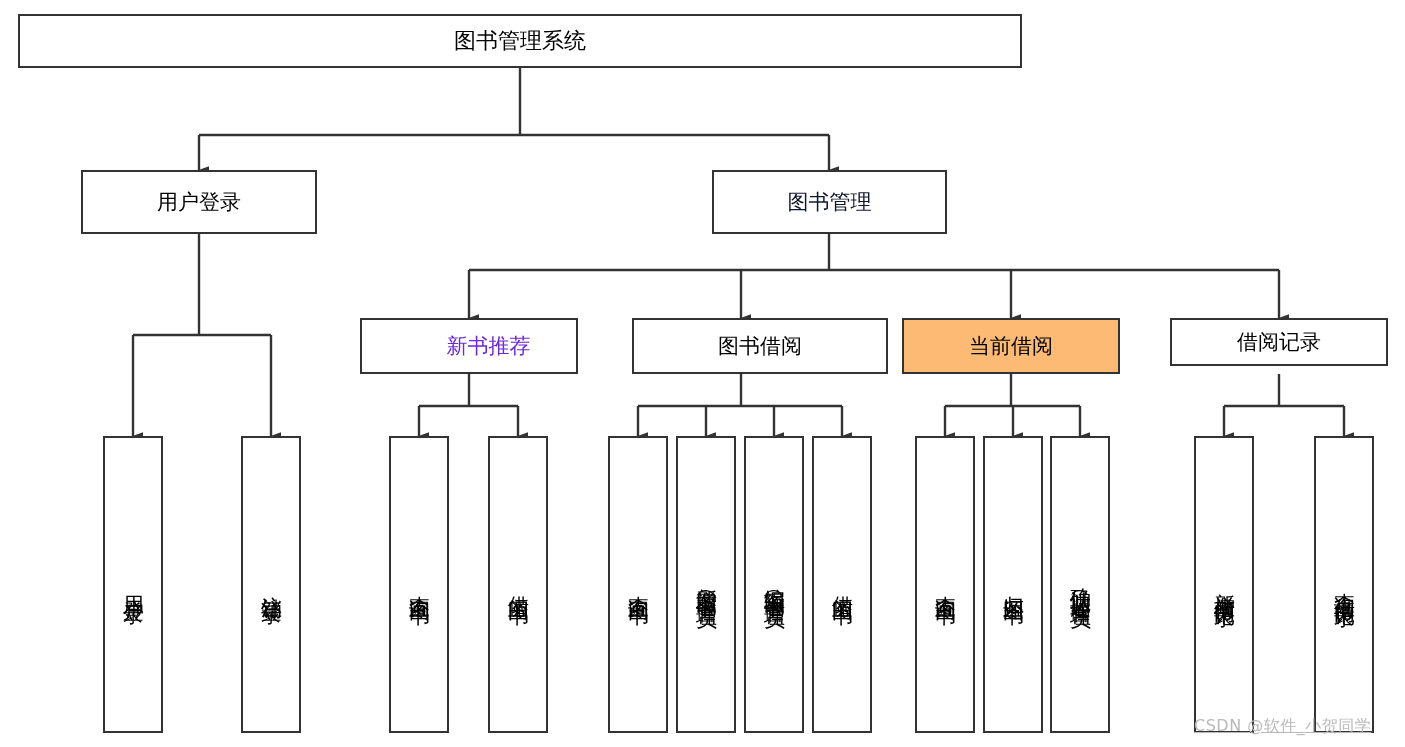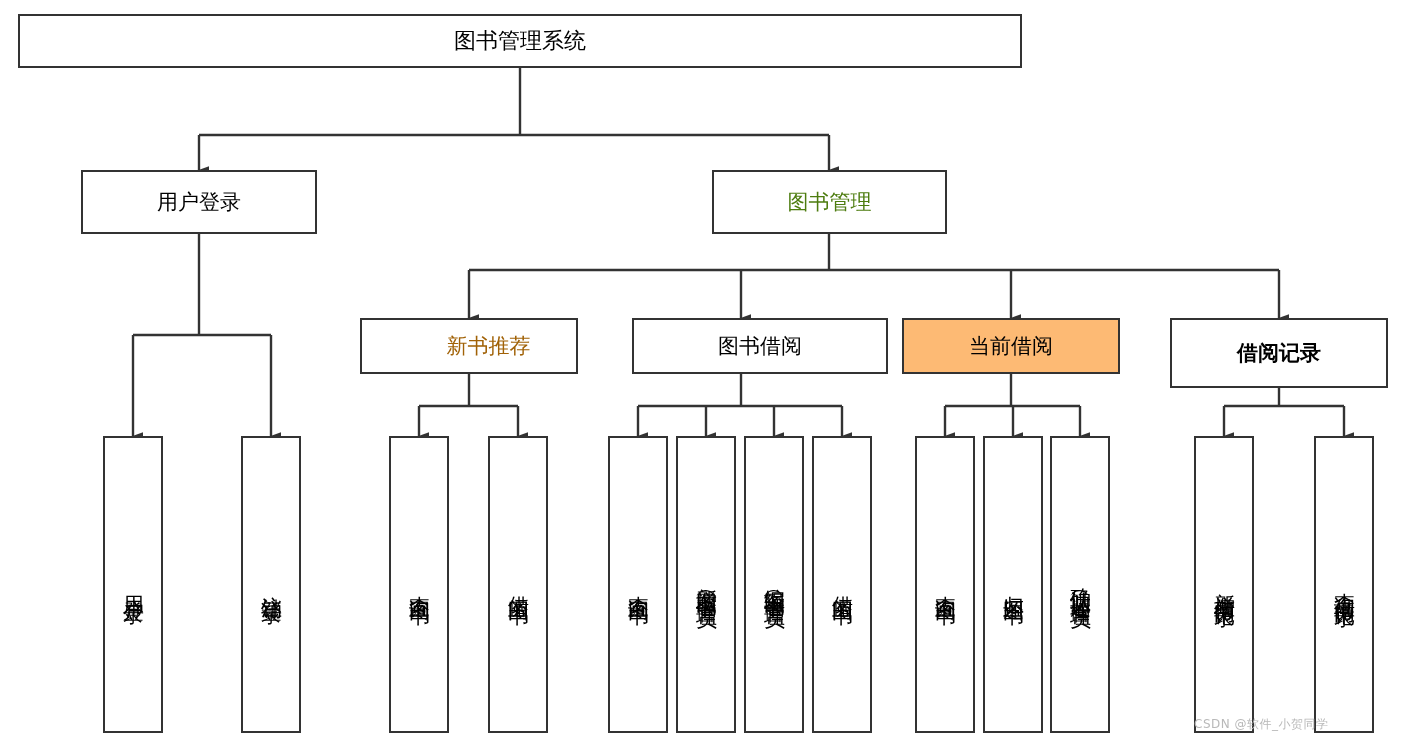--- a/index.html
+++ b/index.html
@@ -58,25 +58,26 @@
   .node.vert .node-label {
     writing-mode: vertical-rl;
     text-orientation: upright;
     font-size: 21px;
     letter-spacing: 3px;
     line-height: 1;
     white-space: nowrap;
   }
   .watermark {
     position: absolute;
-    font-size: 12px;
+    font-size: 16px;
     color: #b9b9b9;
     white-space: nowrap;
     letter-spacing: 0.5px;
     pointer-events: none;
+    text-decoration: underline;
   }
 </style>
 </head>
 <body>
 
 <div id="diagram-root">
 
   <svg class="edges" viewBox="0 0 1405 747" xmlns="http://www.w3.org/2000/svg">
     <defs>
       <marker id="arrowhead" markerWidth="9" markerHeight="11" refX="4.5" refY="10.2" orient="auto" markerUnits="userSpaceOnUse">
@@ -121,32 +122,32 @@
   </svg>
 
   <div id="node-layer">
       <div class="node horiz root" style="left: 18px; top: 14px; width: 1004px; height: 54px; border-color: rgb(51, 51, 51); background: rgb(255, 255, 255); justify-content: center;">
         <span class="node-label" style="color: rgb(0, 0, 0);">图书管理系统</span>
       </div>
       <div class="node horiz" style="left: 81px; top: 170px; width: 236px; height: 64px; border-color: rgb(51, 51, 51); background: rgb(255, 255, 255);">
         <span class="node-label" style="color: rgb(0, 0, 0);">用户登录</span>
       </div>
       <div class="node horiz" style="left: 712px; top: 170px; width: 235px; height: 64px; border-color: rgb(51, 51, 51); background: rgb(255, 255, 255);">
-        <span class="node-label" style="color: #4d7c0f;">图书管理</span>
+        <span class="node-label" style="color: #0f172a;">图书管理</span>
       </div>
       <div class="node horiz" style="left: 360px; top: 318px; width: 218px; height: 56px; border-color: rgb(51, 51, 51); background: rgb(255, 255, 255);">
-        <span class="node-label" style="color: #a16207; margin-left: 39px;">新书推荐</span>
+        <span class="node-label" style="color: #6d28d9; margin-left: 39px;">新书推荐</span>
       </div>
       <div class="node horiz" style="left: 632px; top: 318px; width: 256px; height: 56px; border-color: rgb(51, 51, 51); background: rgb(255, 255, 255);">
         <span class="node-label" style="color: rgb(0, 0, 0);">图书借阅</span>
       </div>
       <div class="node horiz" style="left: 902px; top: 318px; width: 218px; height: 56px; border-color: rgb(51, 51, 51); background: #fdba74;">
         <span class="node-label" style="color: rgb(0, 0, 0);">当前借阅</span>
       </div>
-      <div class="node horiz" style="left: 1170px; top: 318px; width: 218px; height: 70px; border-color: rgb(51, 51, 51); background: rgb(255, 255, 255); font-weight: bold;">
+      <div class="node horiz" style="left: 1170px; top: 318px; width: 218px; height: 48px; border-color: rgb(51, 51, 51); background: rgb(255, 255, 255);">
         <span class="node-label" style="color: rgb(0, 0, 0);">借阅记录</span>
       </div>
       <div class="node vert" style="left: 103px; top: 436px; width: 60px; height: 297px; border-color: rgb(51, 51, 51); background: rgb(255, 255, 255);">
         <span class="node-label" style="color: rgb(0, 0, 0);">用户登录</span>
       </div>
       <div class="node vert" style="left: 241px; top: 436px; width: 60px; height: 297px; border-color: rgb(51, 51, 51); background: rgb(255, 255, 255);">
         <span class="node-label" style="color: rgb(0, 0, 0);">注销登录</span>
       </div>
       <div class="node vert" style="left: 389px; top: 436px; width: 60px; height: 297px; border-color: rgb(51, 51, 51); background: rgb(255, 255, 255);">
         <span class="node-label" style="color: rgb(0, 0, 0);">查询图书</span>

